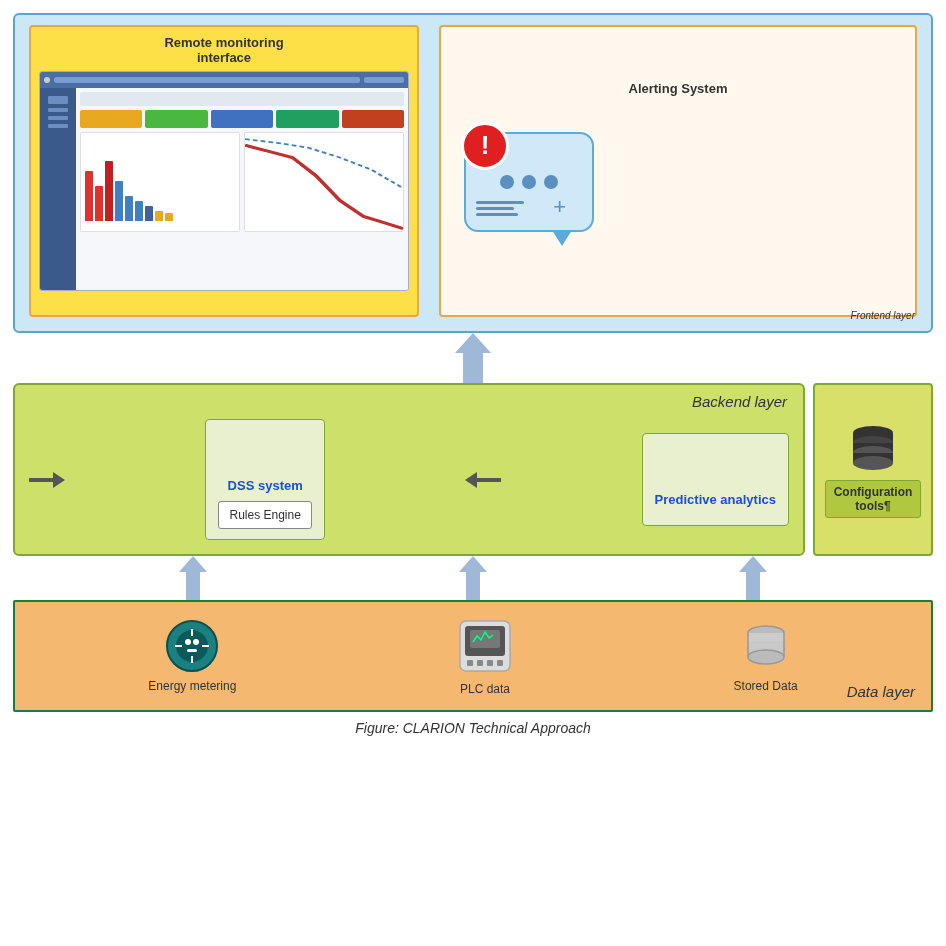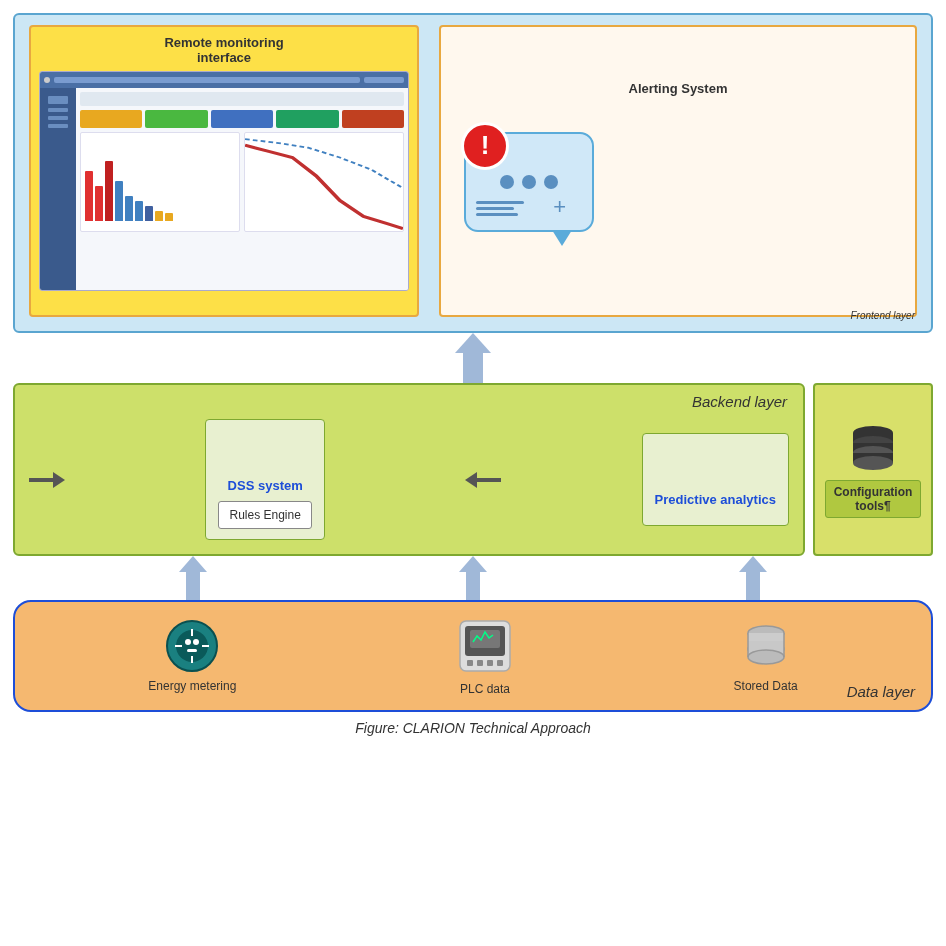--- a/index.html
+++ b/index.html
@@ -475,22 +475,22 @@
       width: 0;
       height: 0;
       border-left: 14px solid transparent;
       border-right: 14px solid transparent;
       border-bottom: 16px solid #a0b8d8;
     }
 
     
     .data-layer {
       background: #f5b870;
-      border: 2px solid #1d4ed8;
-      border-radius: 18px;
+      border: 2px solid #15803d;
+      border-radius: 2px;
       position: relative;
       padding: 10px 14px 10px 14px;
       flex-shrink: 0;
     }
     .data-label {
       position: absolute;
       bottom: 10px;
       right: 16px;
       font-size: 15px;
       font-style: italic;

